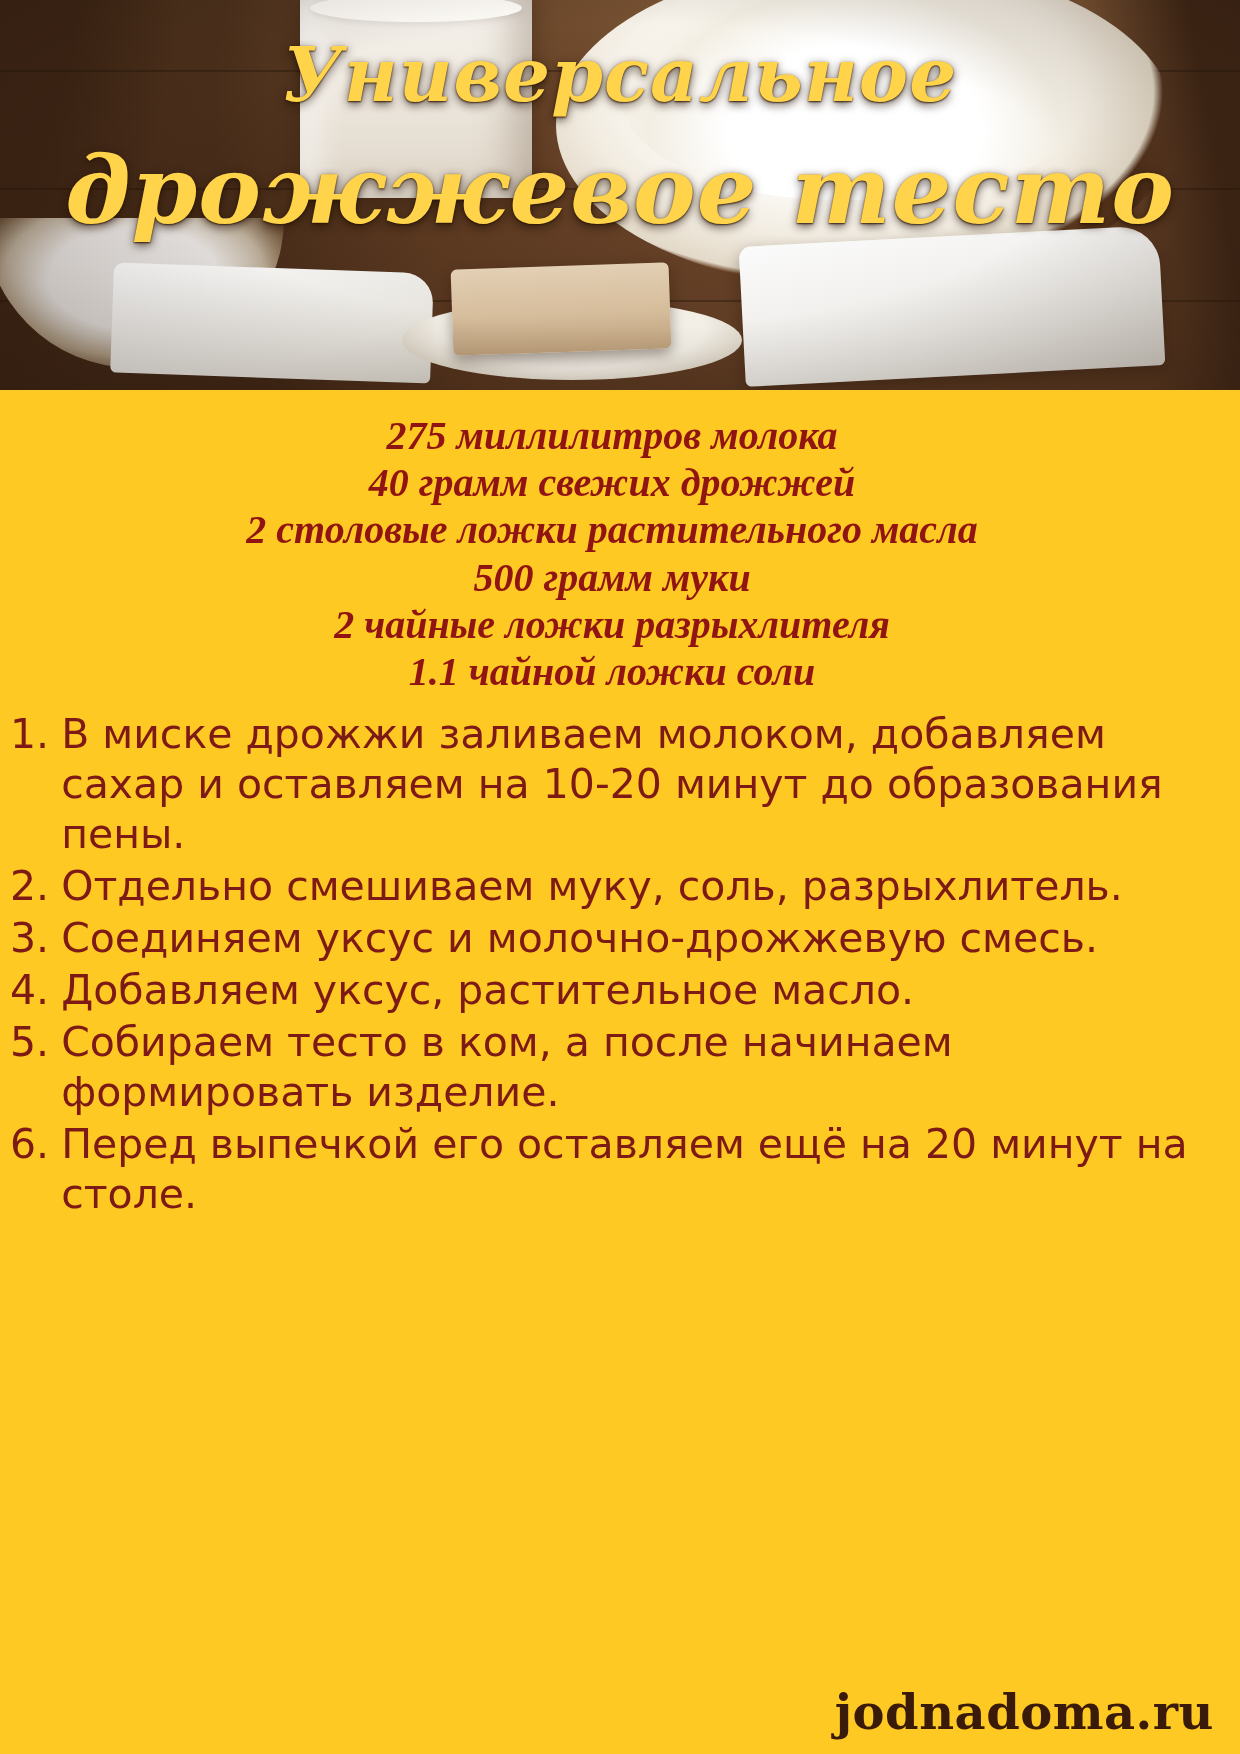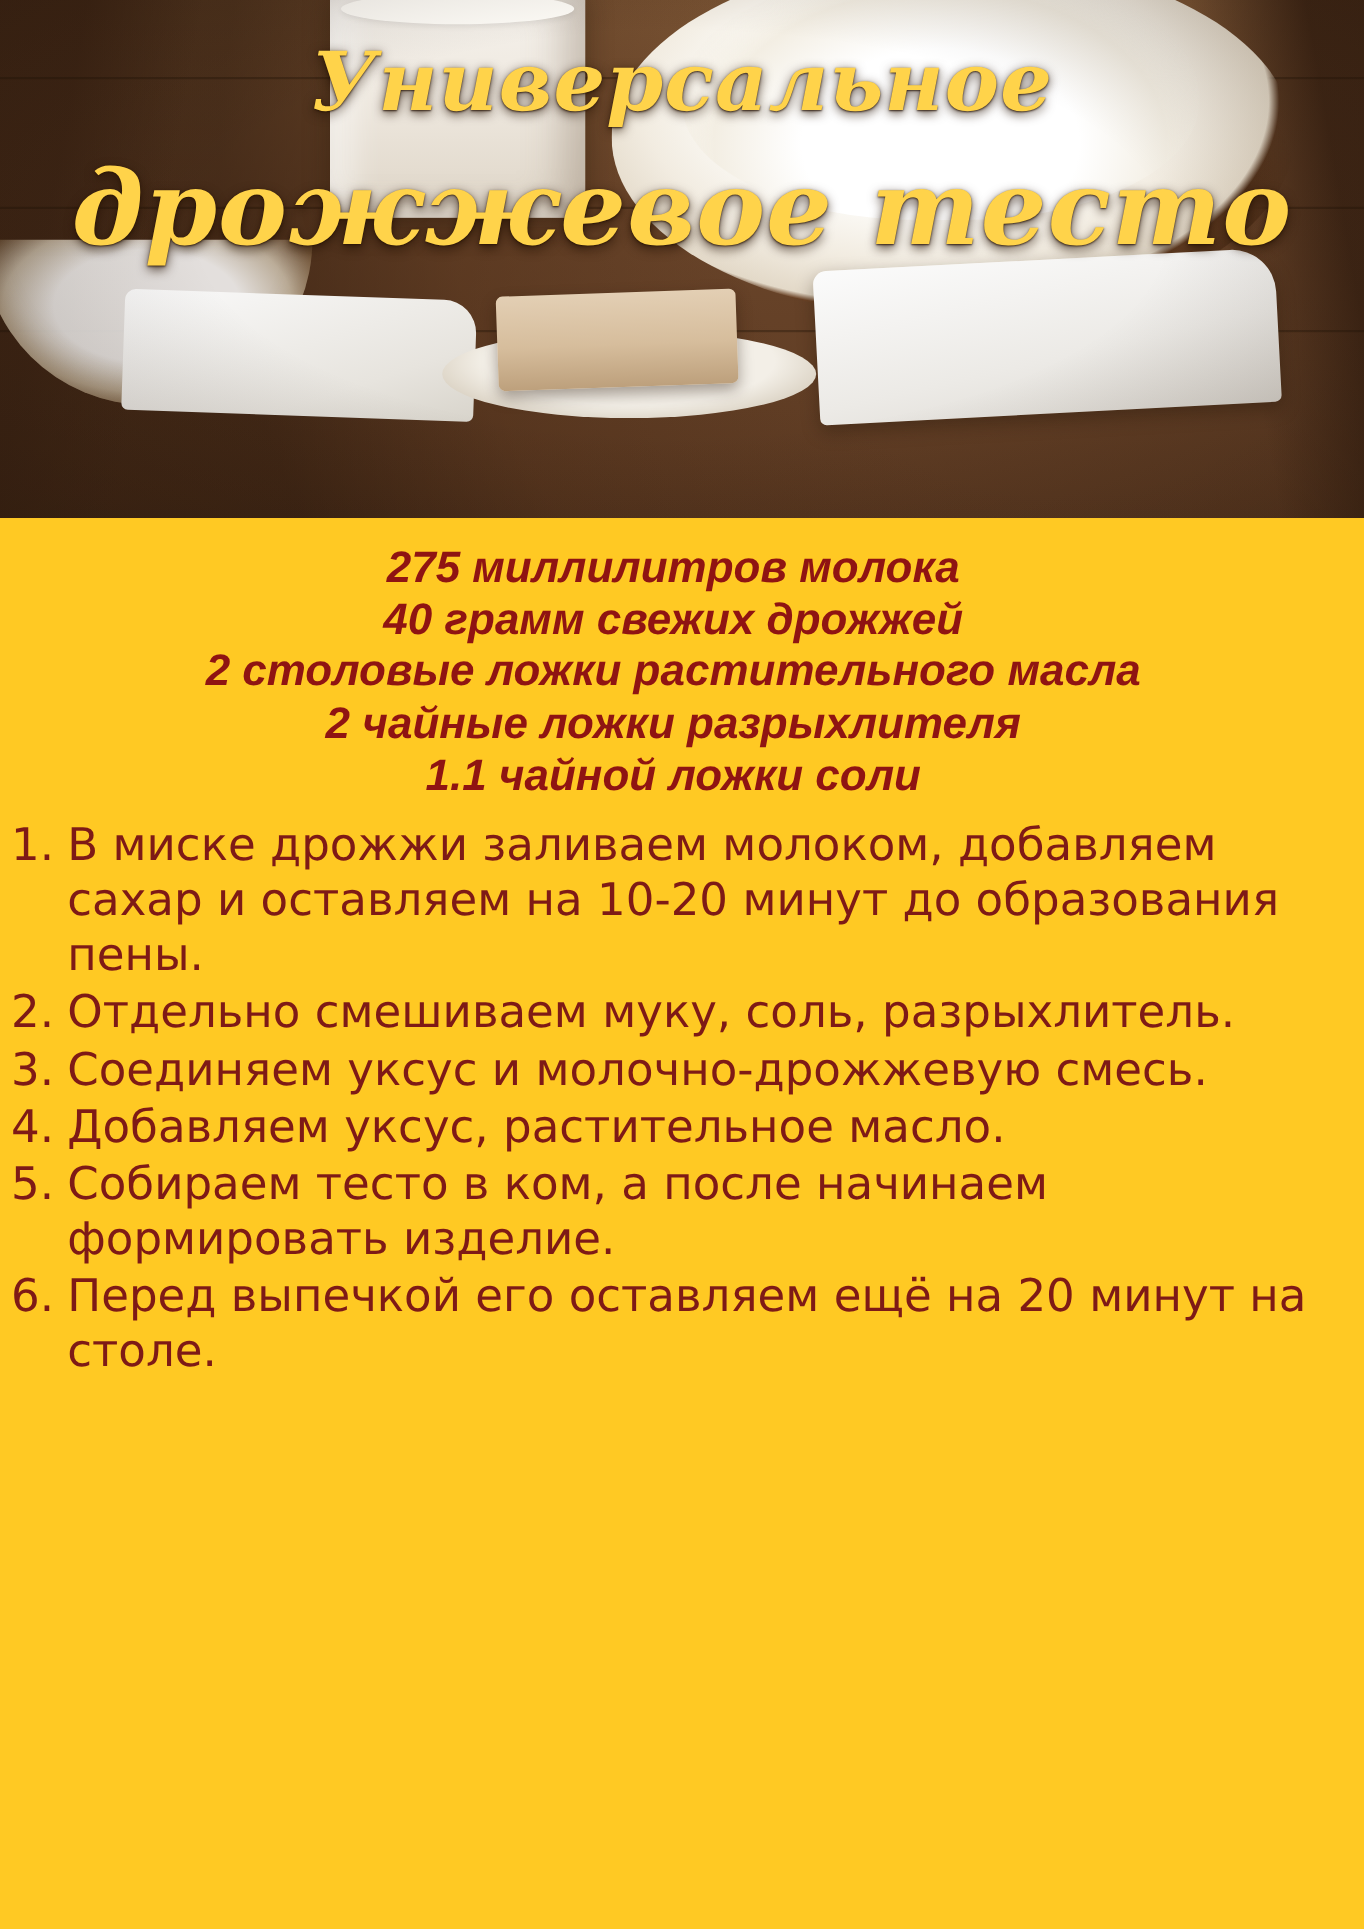--- a/index.html
+++ b/index.html
@@ -19,21 +19,21 @@
     width: 1240px;
     height: 1754px;
     background: #FFC923;
     overflow: hidden;
   }
 
   
   .photo {
     position: relative;
     width: 1240px;
-    height: 471px;
+    height: 390px;
     overflow: hidden;
     background: #a21caf;
   }
   .photo-bg {
     position: absolute;
     inset: 0;
     background:
       
       linear-gradient(100deg, rgba(60,36,20,0.95) 0 6%, rgba(0,0,0,0) 14%),
       linear-gradient(260deg, rgba(60,36,20,0.95) 0 4%, rgba(0,0,0,0) 12%),
@@ -195,21 +195,21 @@
     width: 1240px;
     height: 1364px;
     background: #FFC923;
     padding: 0;
   }
 
   .ingredients {
     padding: 22px 18px 4px 2px;
     text-align: center;
     color: #8F1412;
-    font-family: Liberation Sans, sans-serif;
+    font-family: Liberation Serif, serif;
     font-weight: bold;
     font-style: italic;
     font-size: 40px;
     line-height: 1.18;
   }
   .ingredients .ing {
     display: block;
     white-space: nowrap;
   }
 
@@ -274,20 +274,21 @@
       <div class="title-line-2">дрожжевое тесто</div>
     </div>
   </div>
 
   <div class="body-area">
 
     <div class="ingredients">
       <span class="ing">275 миллилитров молока</span>
       <span class="ing">40 грамм свежих дрожжей</span>
       <span class="ing">2 столовые ложки растительного масла</span>
+      <span class="ing">500 грамм муки</span>
       <span class="ing">2 чайные ложки разрыхлителя</span>
       <span class="ing">1.1 чайной ложки соли</span>
     </div>
 
     <div class="steps">
       <div class="step">
         <span class="step-num">1.</span>
         <span class="step-text">В миске дрожжи заливаем молоком, добавляем сахар и оставляем на 10-20 минут до образования пены.</span>
       </div>
       <div class="step">

